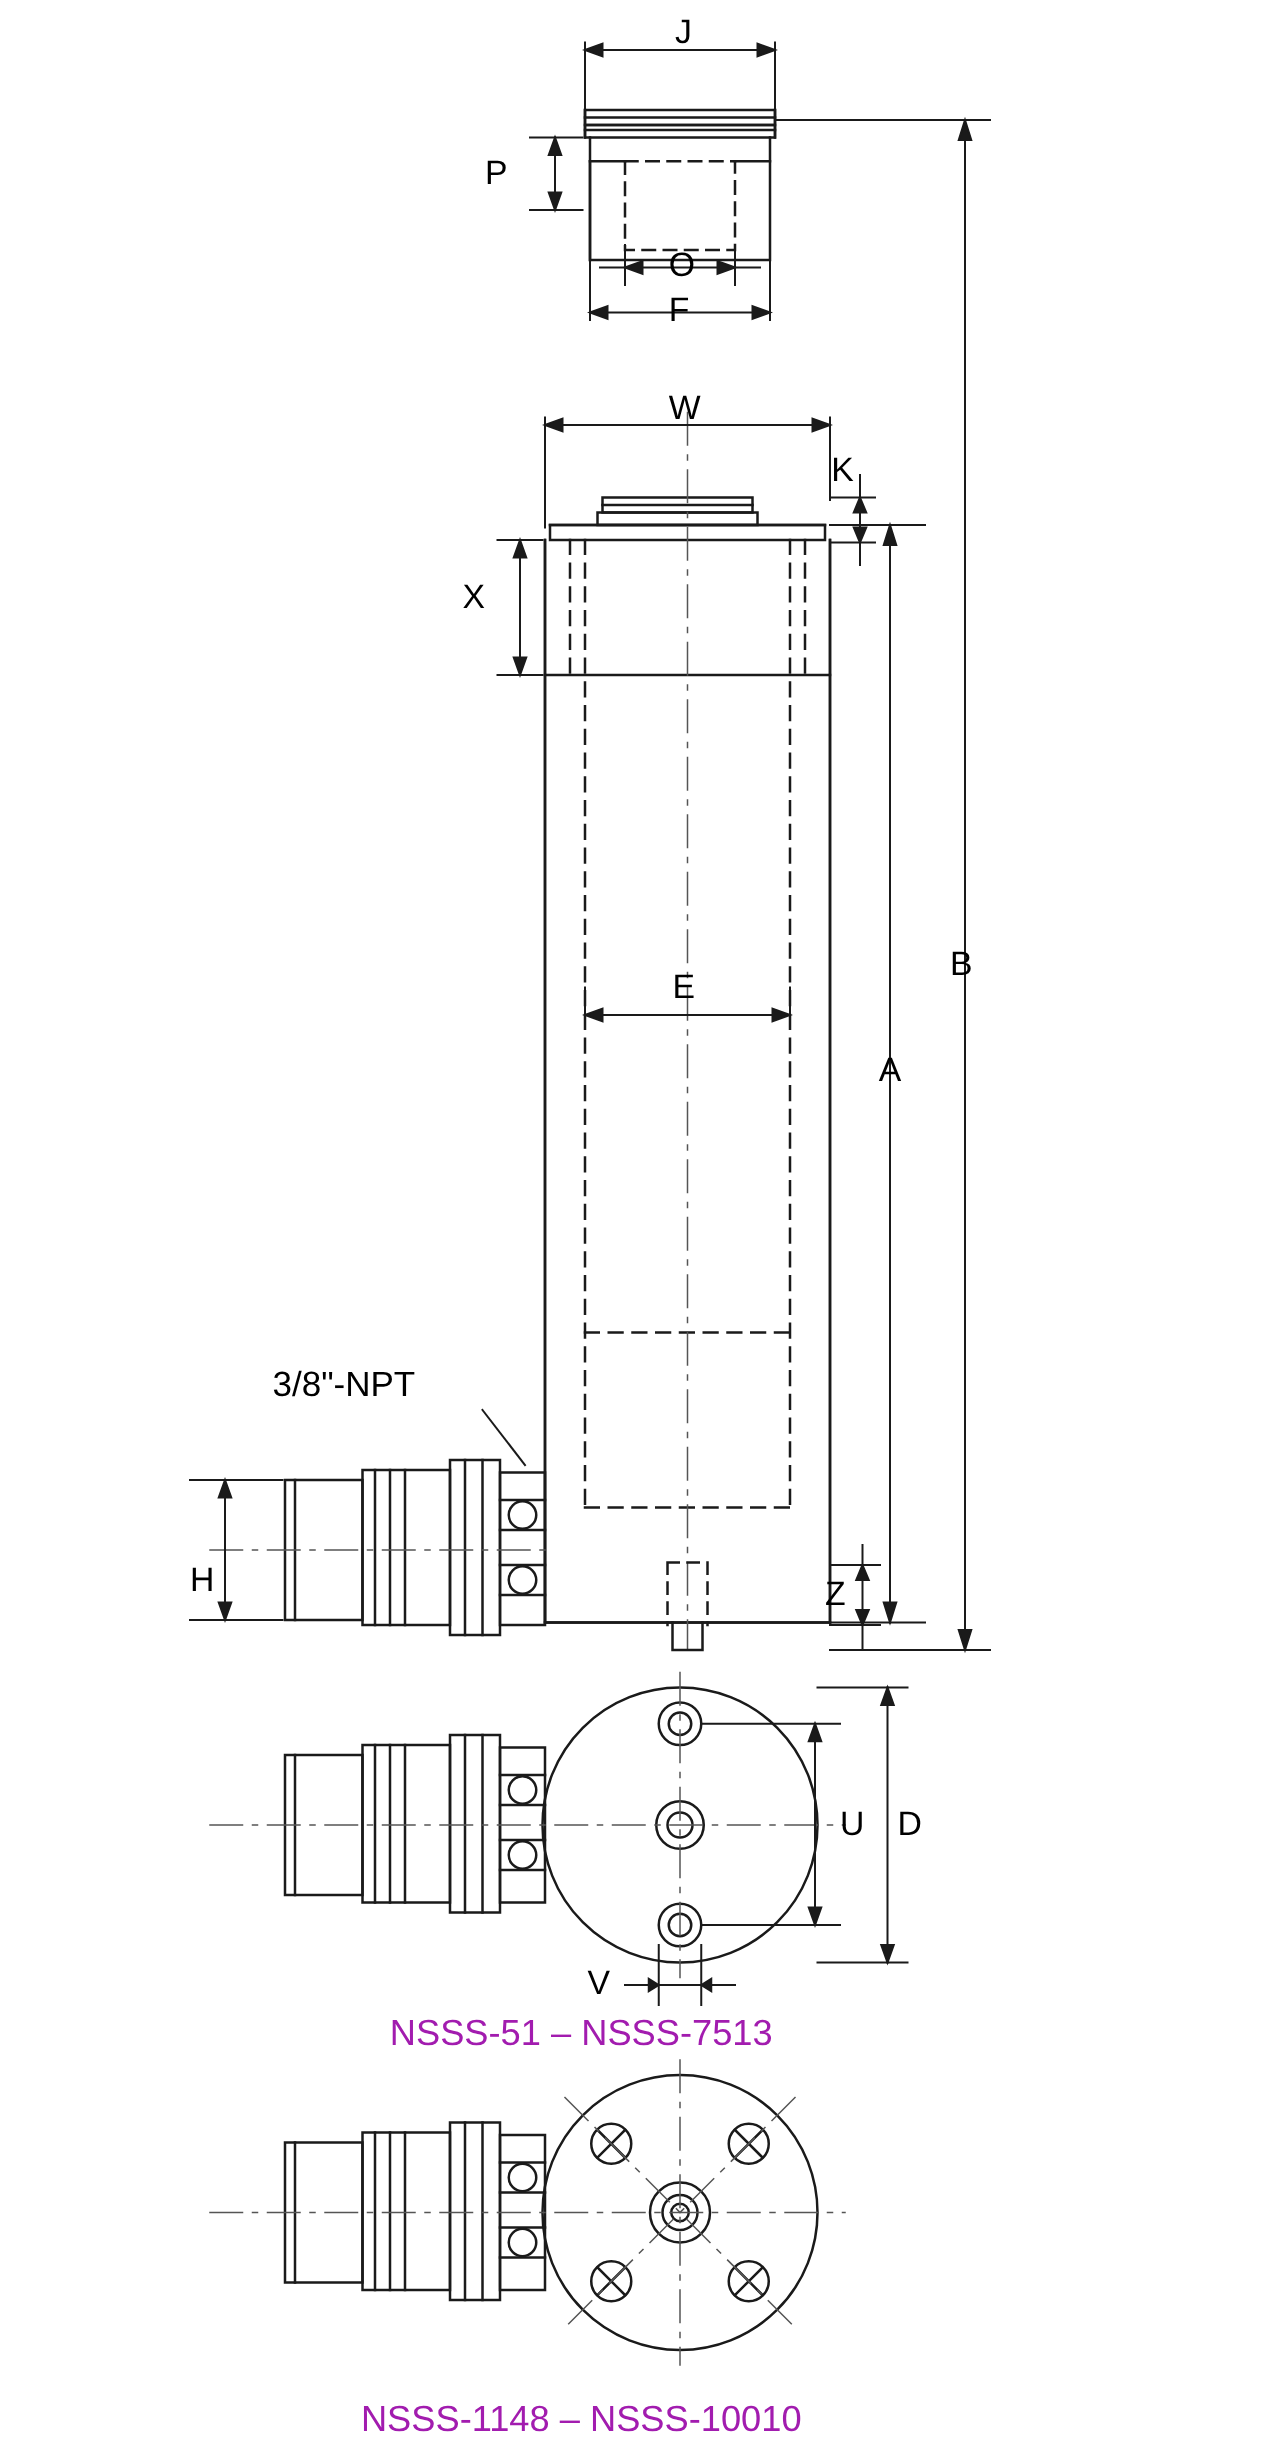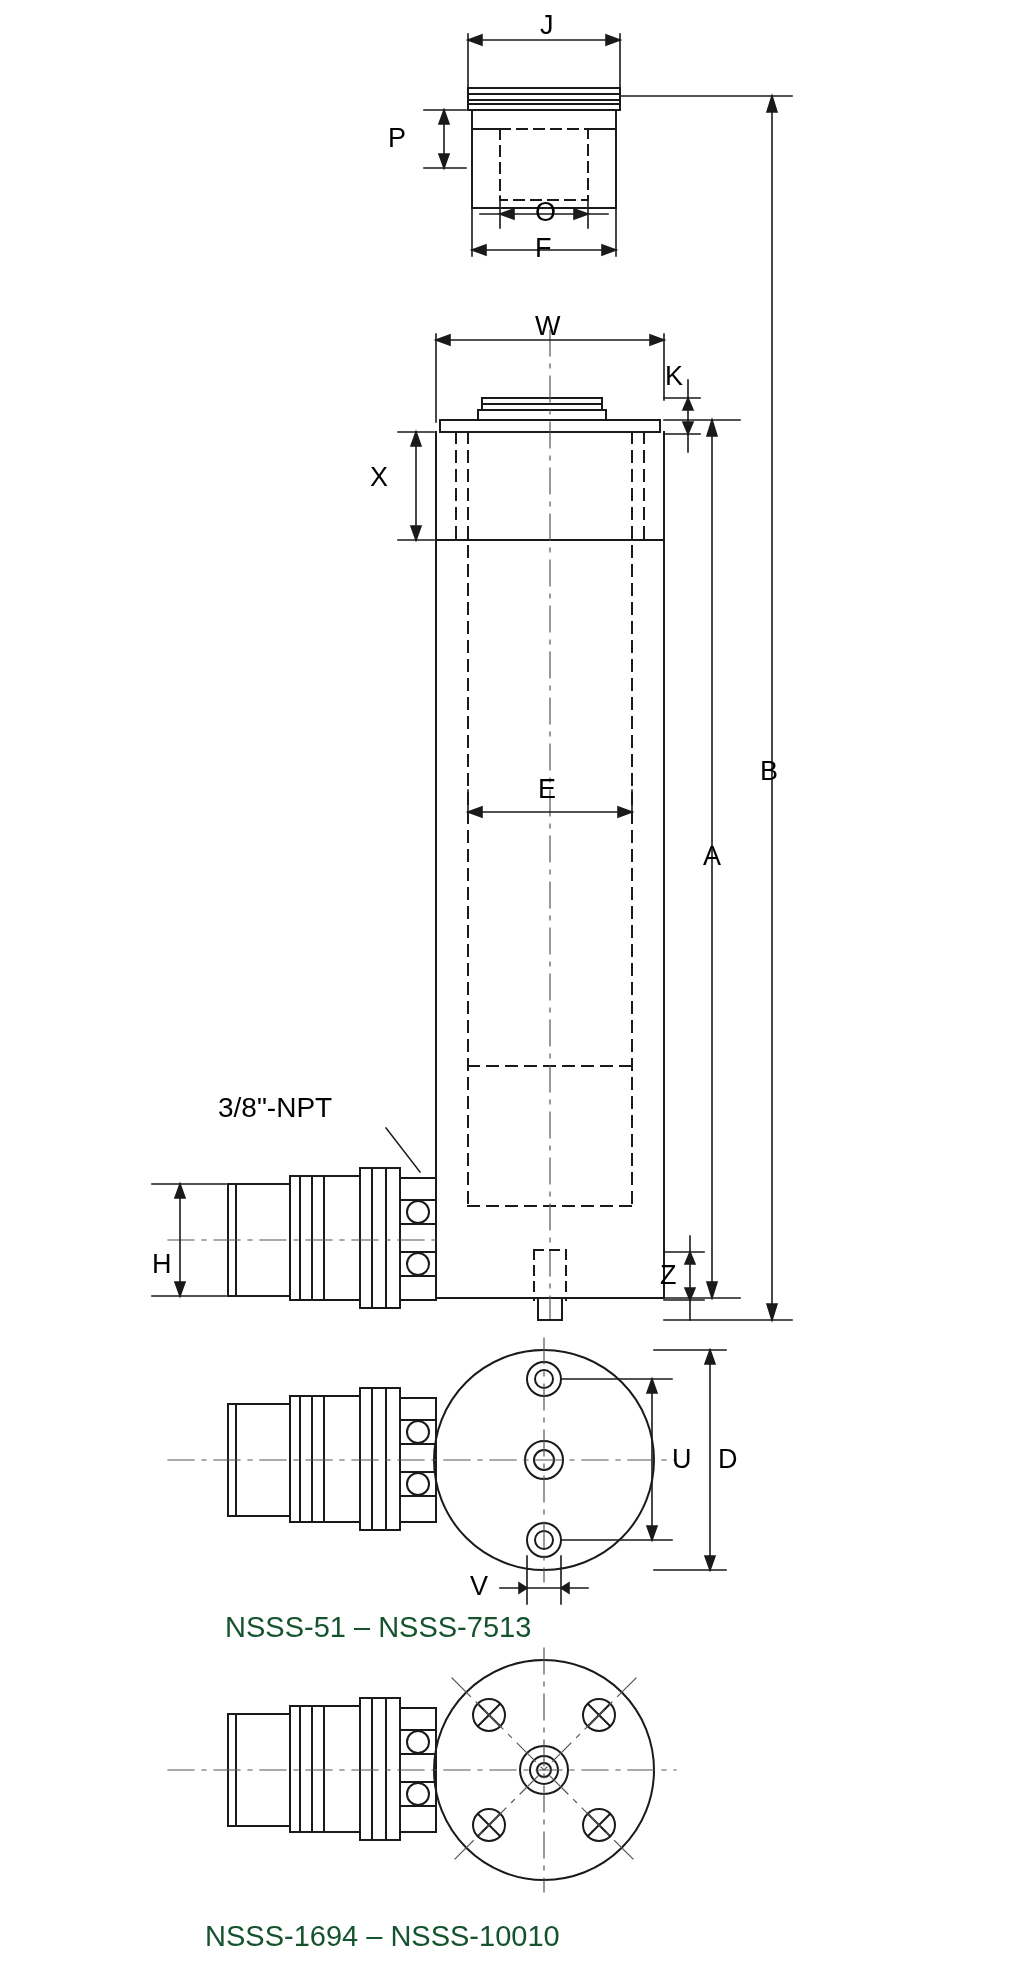--- a/index.html
+++ b/index.html
@@ -28,24 +28,24 @@
     font-family: "Liberation Sans", sans-serif;
     font-size: 27px;
     color: #000000;
     white-space: nowrap;
     line-height: 1;
   }
   .caption {
     position: absolute;
     font-family: "Liberation Sans", sans-serif;
     font-size: 29px;
-    color: #14532d;
+    color: #a21caf;
     white-space: nowrap;
     line-height: 1;
-    text-align: left;
+    text-align: center;
   }
   .port-label {
     position: absolute;
     font-family: "Liberation Sans", sans-serif;
     font-size: 28px;
     color: #000000;
     white-space: nowrap;
     line-height: 1;
   }
 </style>
@@ -306,15 +306,15 @@
   <div class="dim-label" style="left:152px; top:1251px;">H</div>
   <div class="dim-label" style="left:660px; top:1262px;">Z</div>
 
   <div class="dim-label" style="left:672px; top:1446px;">U</div>
   <div class="dim-label" style="left:718px; top:1446px;">D</div>
   <div class="dim-label" style="left:470px; top:1573px;">V</div>
 
   <div class="port-label" style="left:218px; top:1094px;">3/8"-NPT</div>
 
   <div class="caption" style="left:225px; top:1613px; width:480px;">NSSS-51 – NSSS-7513</div>
-  <div class="caption" style="left:205px; top:1922px; width:520px;">NSSS-1694 – NSSS-10010</div>
+  <div class="caption" style="left:205px; top:1922px; width:520px;">NSSS-1148 – NSSS-10010</div>
 
 </div>
 
 </body></html>

